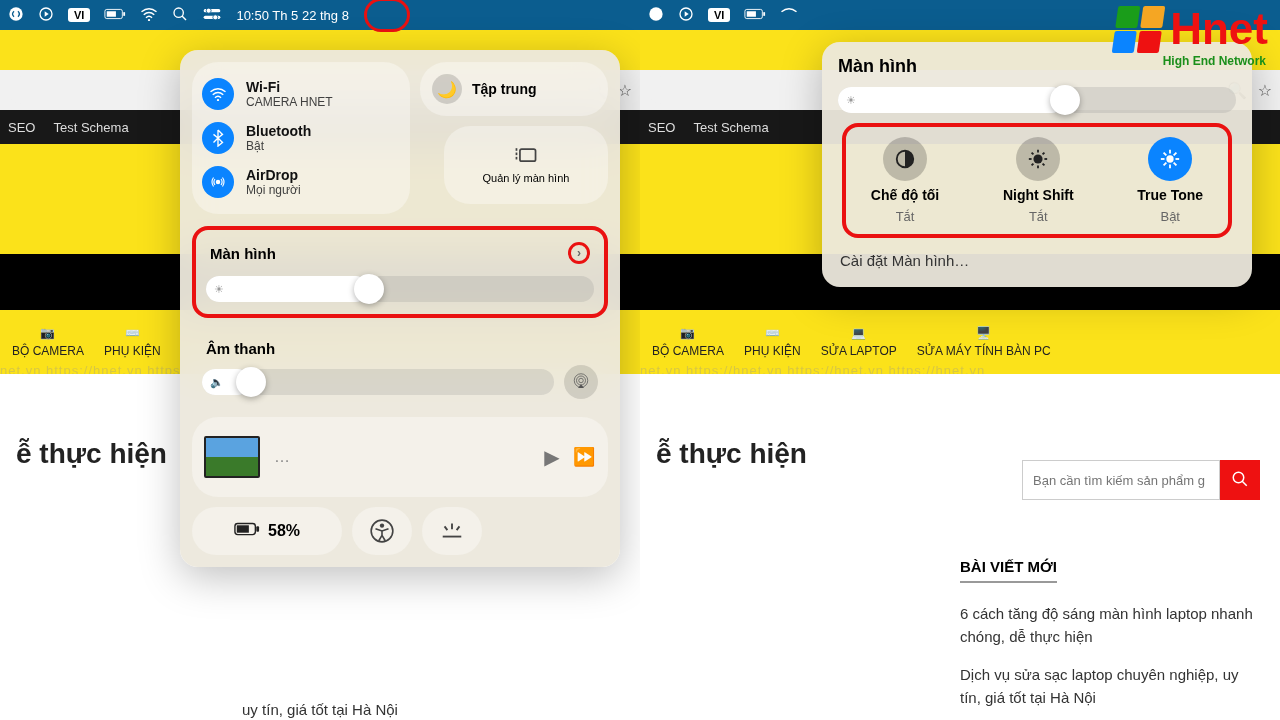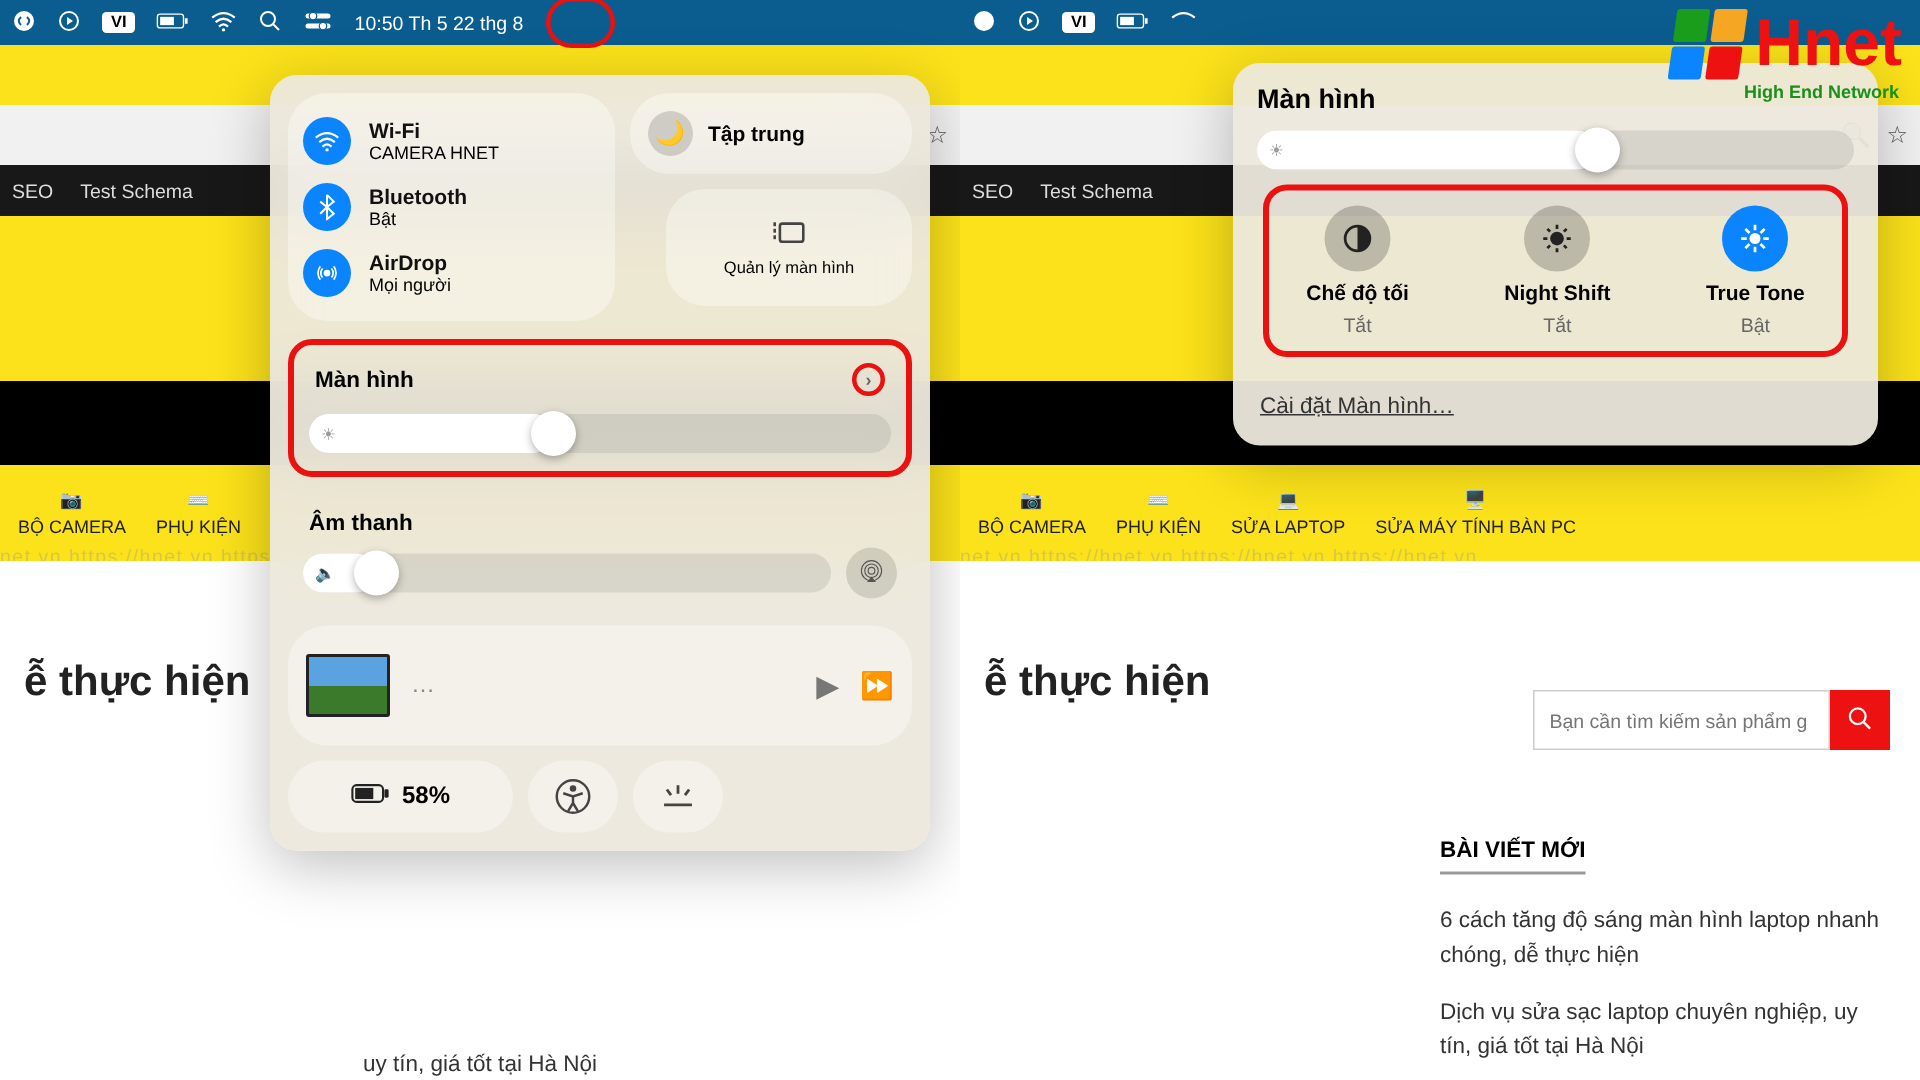--- a/index.html
+++ b/index.html
@@ -18,21 +18,21 @@
 .watermark { position: absolute; bottom: -4px; left: 0; right: 0; font-size: 13px; color: rgba(150,150,150,0.35); letter-spacing: 1px; white-space: nowrap; overflow: hidden; }
 .page-white { background: #fff; height: 480px; padding: 16px; position: relative; }
 .heading { font-size: 28px; font-weight: 700; color: #222; margin-top: 48px; }
 .control-center { position: absolute; top: 50px; left: 180px; width: 440px; background: rgba(236,232,220,0.95); border-radius: 18px; padding: 12px; backdrop-filter: blur(20px); box-shadow: 0 10px 40px rgba(0,0,0,0.25); z-index: 50; }
 .cc-row1 { display: flex; gap: 10px; }
 .cc-card { background: rgba(255,255,255,0.35); border-radius: 26px; padding: 10px; }
 .cc-net { width: 220px; }
 .cc-net-item { display: flex; align-items: center; gap: 12px; padding: 6px 0; }
 .cc-net-item .circ { width: 32px; height: 32px; border-radius: 50%; background: #0a84ff; display: flex; align-items: center; justify-content: center; }
 .cc-net-item .txt .t1 { font-weight: 600; font-size: 14px; color: #111; }
-.cc-net-item .txt .t2 { font-size: 12px; color: #000000; }
+.cc-net-item .txt .t2 { font-size: 12px; color: #404040; }
 .cc-right { width: 190px; display: flex; flex-direction: column; gap: 10px; }
 .cc-focus { height: 54px; display: flex; align-items: center; gap: 10px; padding: 0 12px; }
 .cc-focus .moon { width: 30px; height: 30px; border-radius: 50%; background: rgba(0,0,0,0.15); display: flex; align-items: center; justify-content: center; }
 .cc-two { display: flex; gap: 10px; padding-left: 24px; }
 .cc-sq { flex: 1; height: 78px; display: flex; flex-direction: column; align-items: center; justify-content: center; font-size: 11px; text-align: center; gap: 4px; }
 .cc-screen { margin-top: 12px; border: 4px solid #ea1111; border-radius: 16px; padding: 8px 10px; position: relative; }
 .cc-screen-header { display: flex; justify-content: space-between; align-items: center; font-weight: 600; font-size: 15px; padding: 4px 4px 8px; }
 .cc-chevron { width: 22px; height: 22px; border: 3px solid #ea1111; border-radius: 50%; display: flex; align-items: center; justify-content: center; font-size: 12px; color: #666; }
 .slider { height: 26px; background: rgba(150,150,150,0.25); border-radius: 13px; position: relative; margin: 4px 0; }
 .slider .fill { position: absolute; left: 0; top: 0; bottom: 0; background: #fff; border-radius: 13px; display: flex; align-items: center; padding-left: 8px; }
@@ -46,21 +46,21 @@
 .cc-bat { width: 150px; height: 48px; display: flex; align-items: center; justify-content: center; gap: 8px; font-weight: 600; font-size: 16px; }
 .cc-icon-sq { width: 60px; height: 48px; display: flex; align-items: center; justify-content: center; }
 .display-panel { position: absolute; top: 42px; right: 28px; width: 430px; background: rgba(236,232,220,0.95); border-radius: 18px; padding: 14px 16px; box-shadow: 0 10px 40px rgba(0,0,0,0.25); z-index: 50; }
 .display-panel h3 { font-size: 18px; font-weight: 700; margin-bottom: 10px; }
 .mode-row { display: flex; gap: 30px; margin: 10px 4px; border: 4px solid #ea1111; border-radius: 16px; padding: 10px 8px; justify-content: space-around; }
 .mode { display: flex; flex-direction: column; align-items: center; gap: 6px; }
 .mode .mcirc { width: 44px; height: 44px; border-radius: 50%; background: rgba(0,0,0,0.2); display: flex; align-items: center; justify-content: center; }
 .mode.active .mcirc { background: #0a84ff; }
 .mode .mlabel { font-size: 14px; font-weight: 600; }
 .mode .mstate { font-size: 13px; color: #666; }
-.display-settings { font-size: 15px; color: #333; margin-top: 20px; padding: 4px 2px; text-decoration: underline; }
+.display-settings { font-size: 15px; color: #333; margin-top: 10px; padding: 4px 2px; }
 .logo { position: absolute; top: 4px; right: 12px; z-index: 100; display: flex; align-items: center; gap: 8px; }
 .logo-sq { display: grid; grid-template-columns: 22px 22px; grid-template-rows: 22px 22px; gap: 3px; transform: skewX(-8deg); }
 .logo-sq div { border-radius: 2px; }
 .logo-txt { font-size: 44px; font-weight: 800; color: #e11; }
 .logo-sub { position: absolute; right: 14px; top: 54px; font-size: 12px; color: #1a8f1a; font-weight: 700; z-index: 100; text-align: right; }
 .search-box { position: absolute; right: 20px; top: 460px; display: flex; width: 238px; z-index: 5; }
 .search-box input { flex: 1; height: 40px; border: 1px solid #ccc; padding: 0 10px; font-size: 13px; }
 .search-box button { width: 44px; height: 40px; background: #e11; border: none; color: #fff; }
 .sidebar { position: absolute; right: 20px; top: 558px; width: 300px; z-index: 5; }
 .sidebar h4 { font-weight: 700; font-size: 15px; border-bottom: 2px solid #999; padding-bottom: 6px; display: inline-block; margin-bottom: 20px; }

